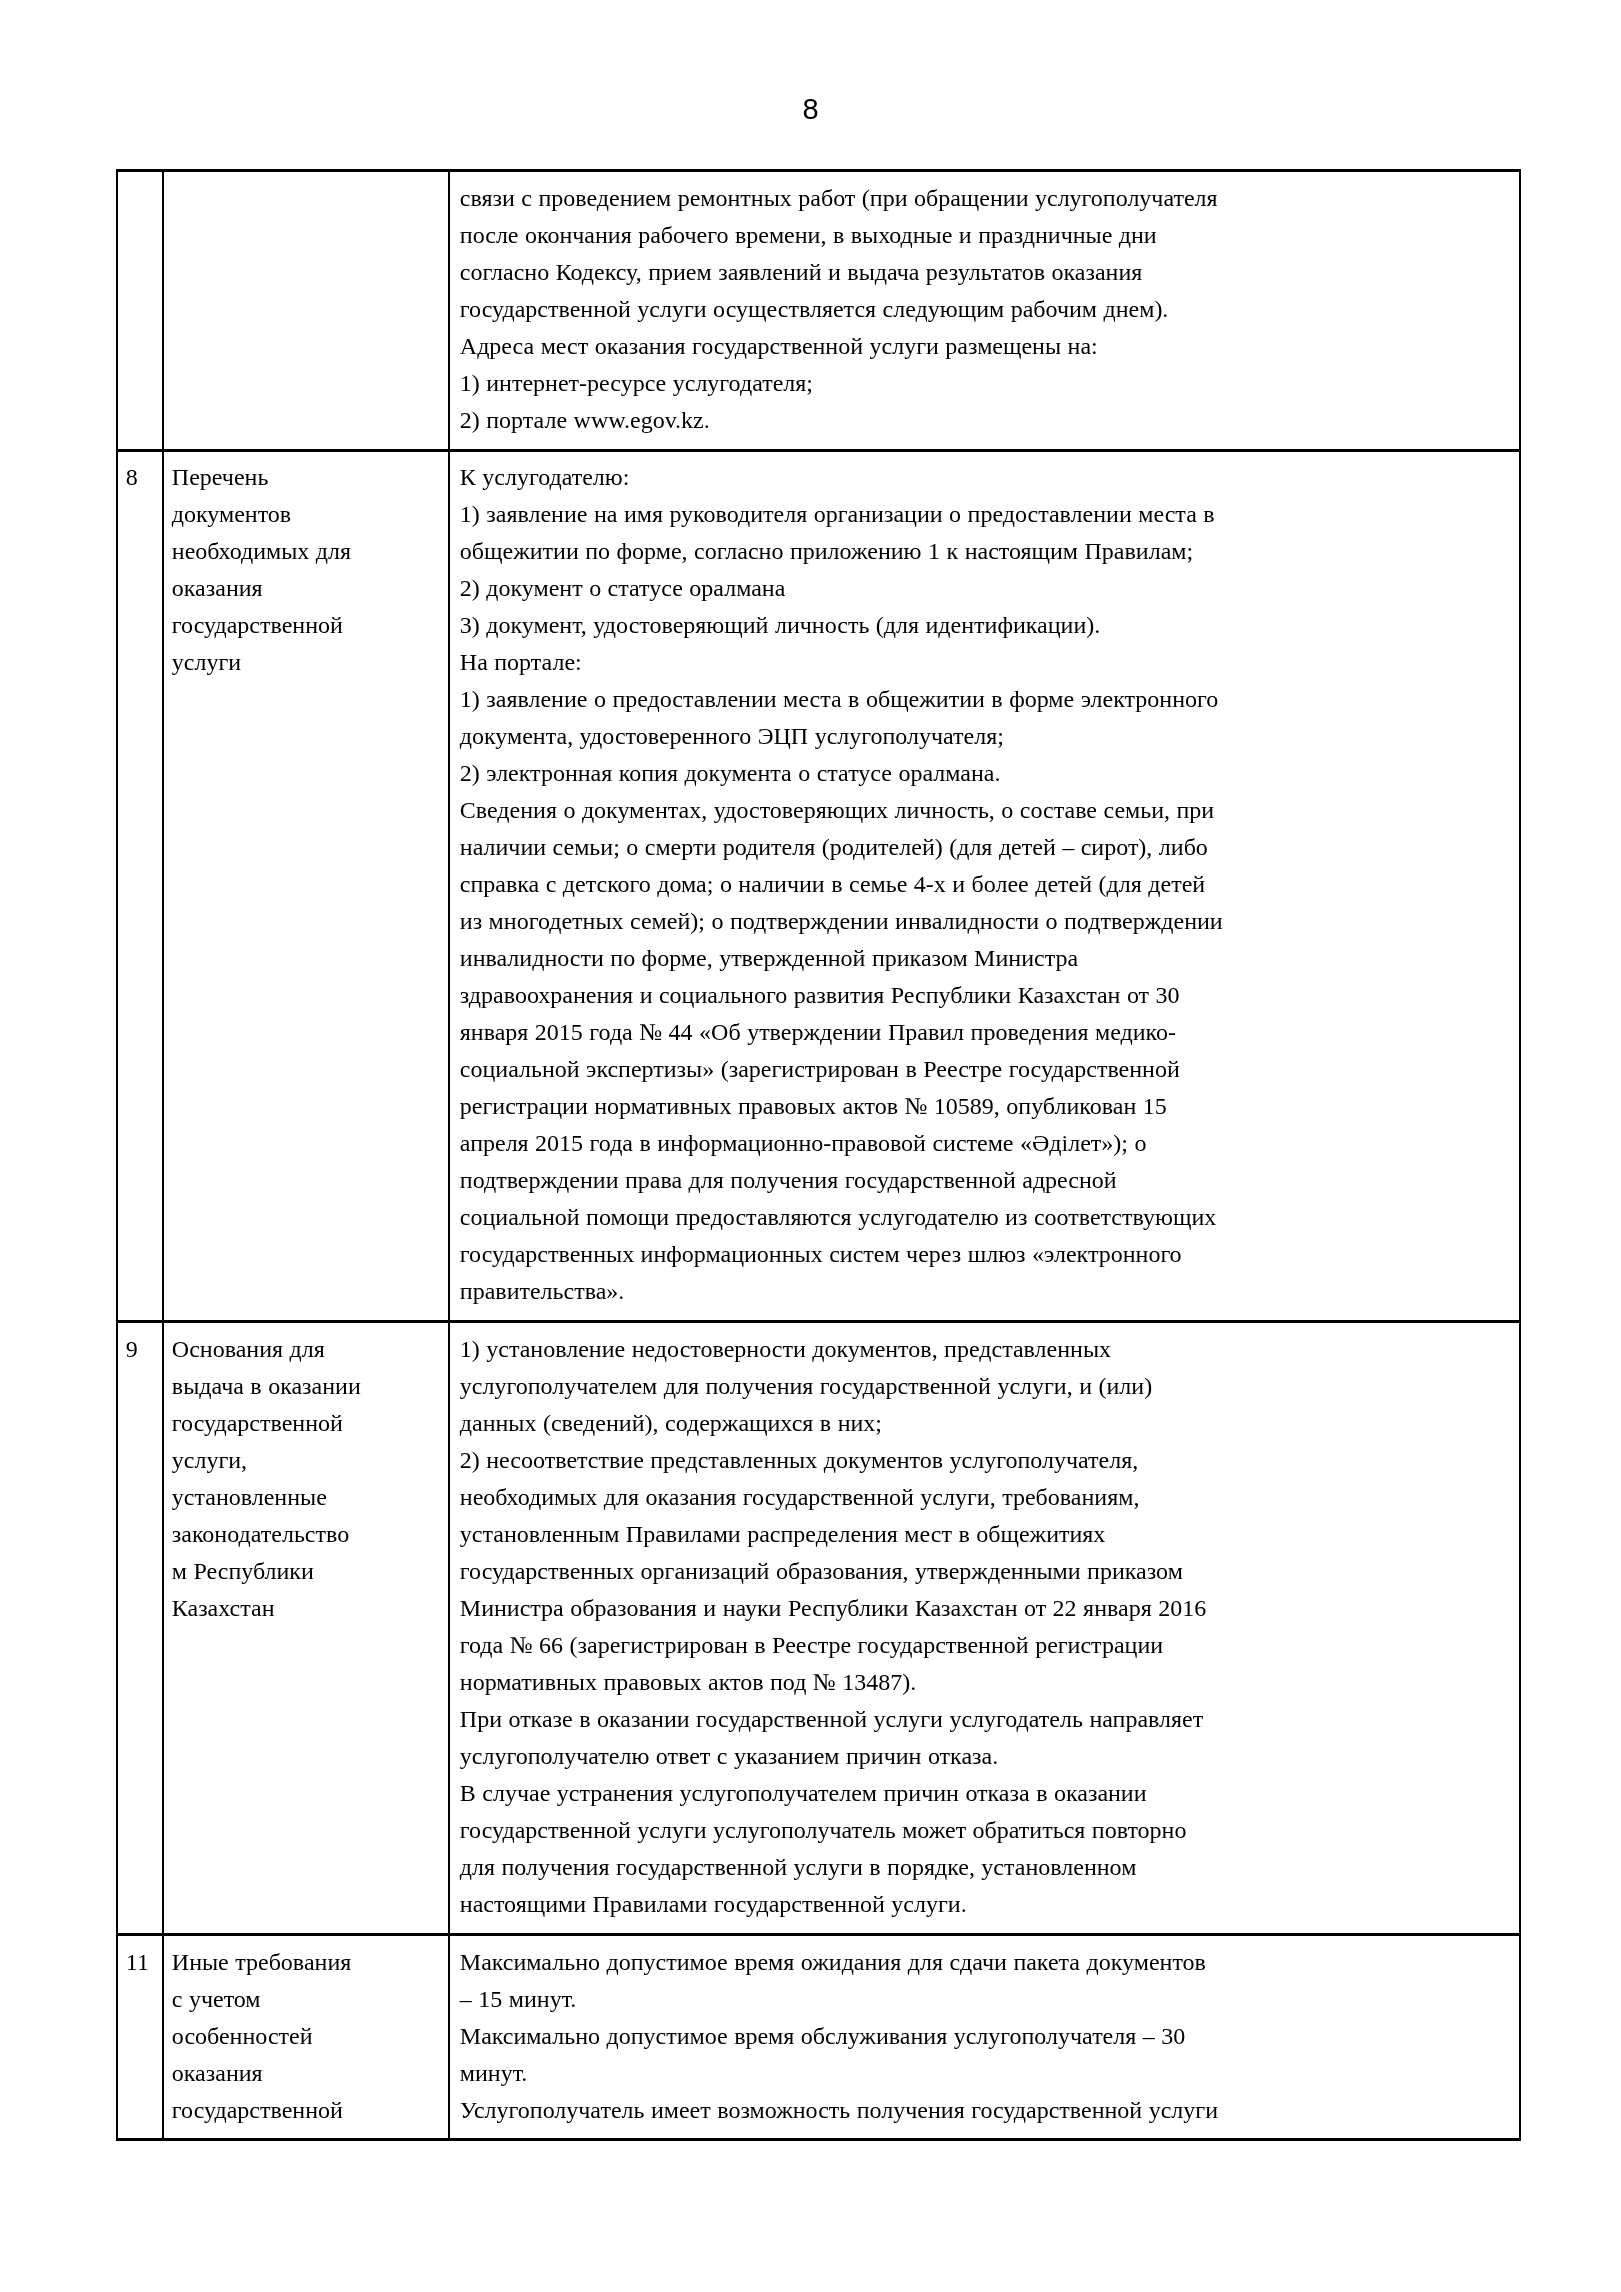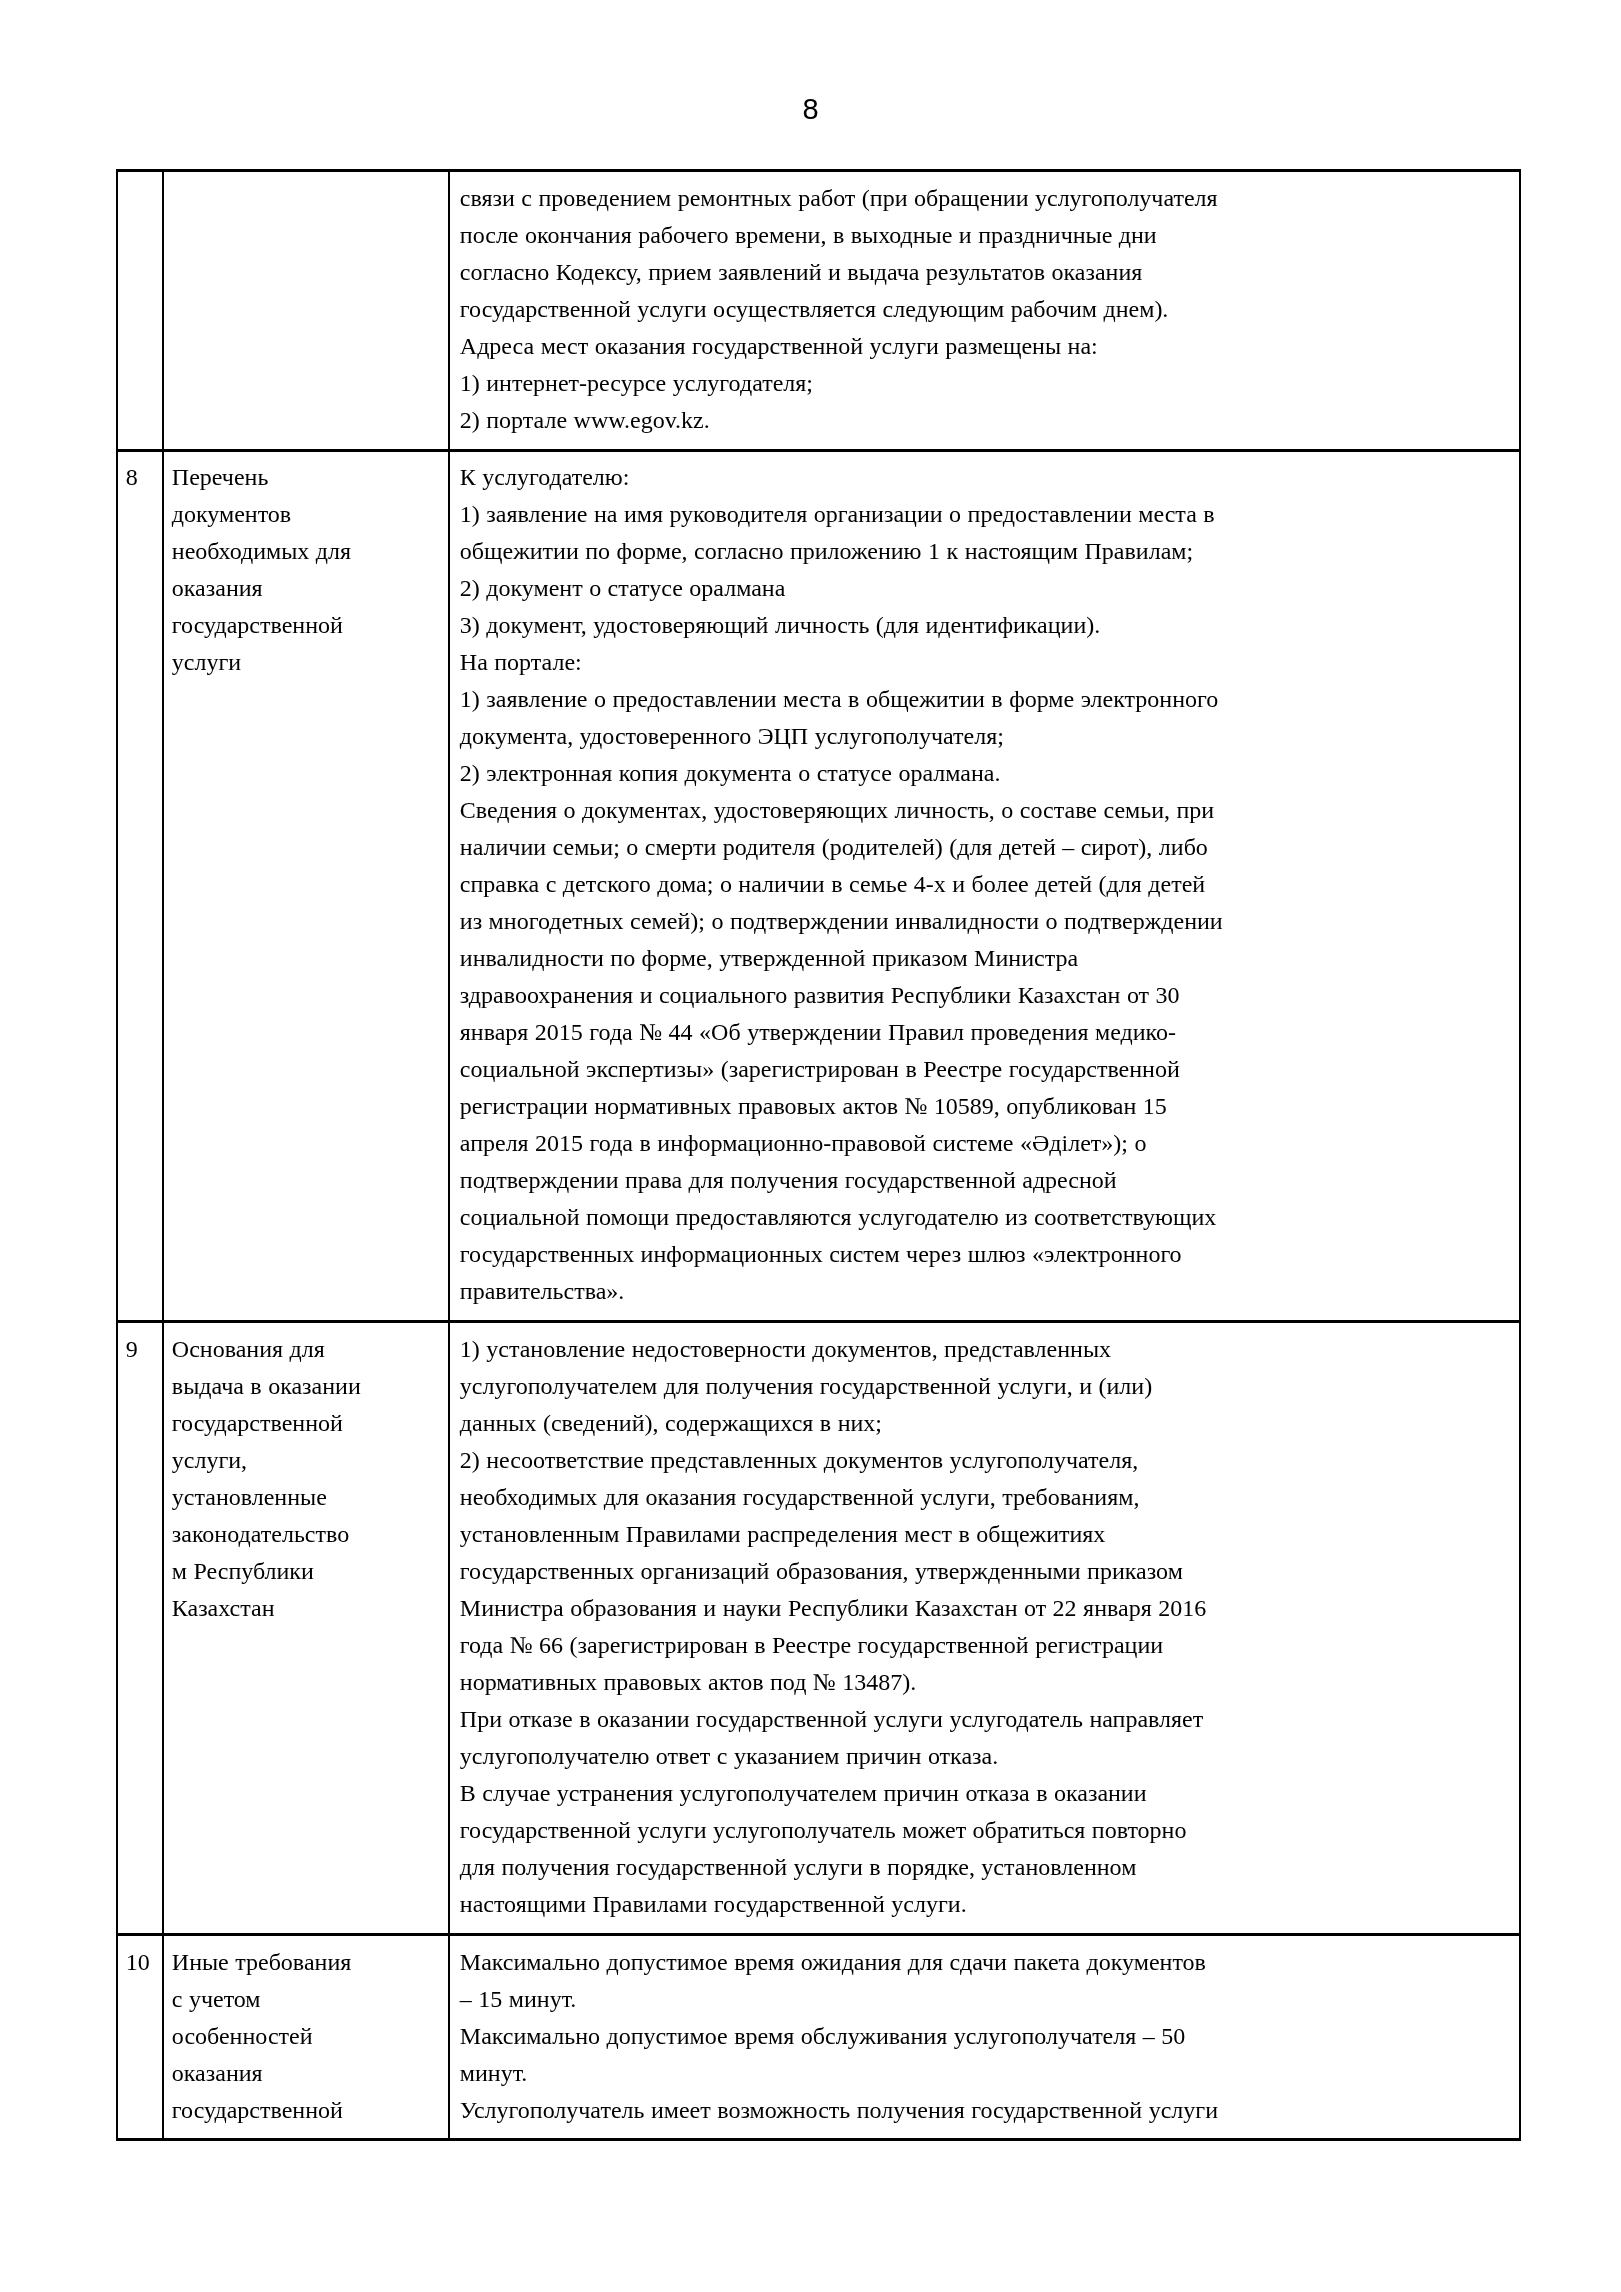--- a/index.html
+++ b/index.html
@@ -129,29 +129,29 @@
 года № 66 (зарегистрирован в Реестре государственной регистрации
 нормативных правовых актов под № 13487).
 При отказе в оказании государственной услуги услугодатель направляет
 услугополучателю ответ с указанием причин отказа.
 В случае устранения услугополучателем причин отказа в оказании
 государственной услуги услугополучатель может обратиться повторно
 для получения государственной услуги в порядке, установленном
 настоящими Правилами государственной услуги.</td>
       </tr>
       <tr>
-        <td class="num-cell">10</td>
+        <td class="num-cell">11</td>
         <td class="label-cell">Иные требования
 с учетом
 особенностей
 оказания
 государственной</td>
         <td class="content-cell">Максимально допустимое время ожидания для сдачи пакета документов
 – 15 минут.
-Максимально допустимое время обслуживания услугополучателя – 50
+Максимально допустимое время обслуживания услугополучателя – 30
 минут.
 Услугополучатель имеет возможность получения государственной услуги</td>
       </tr>
     </tbody>
   </table>
 
 </div>
 
 
 </body></html>

